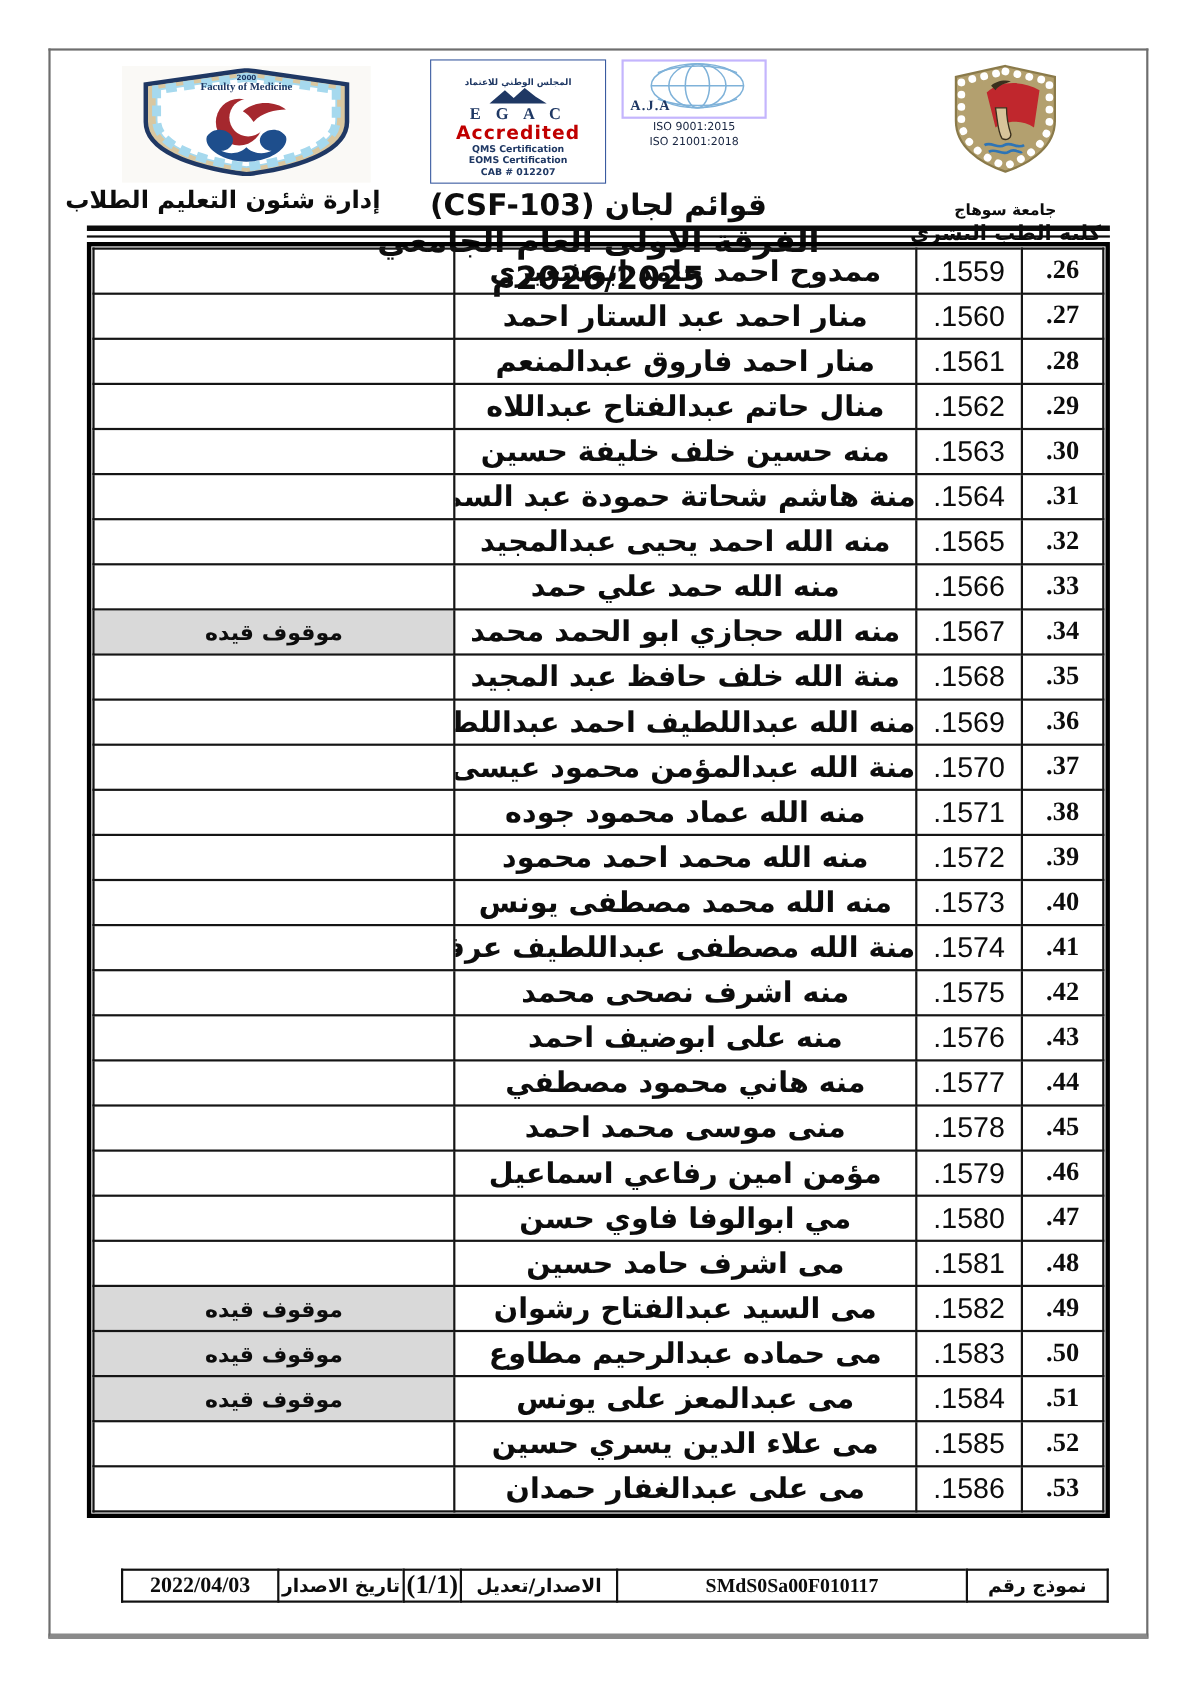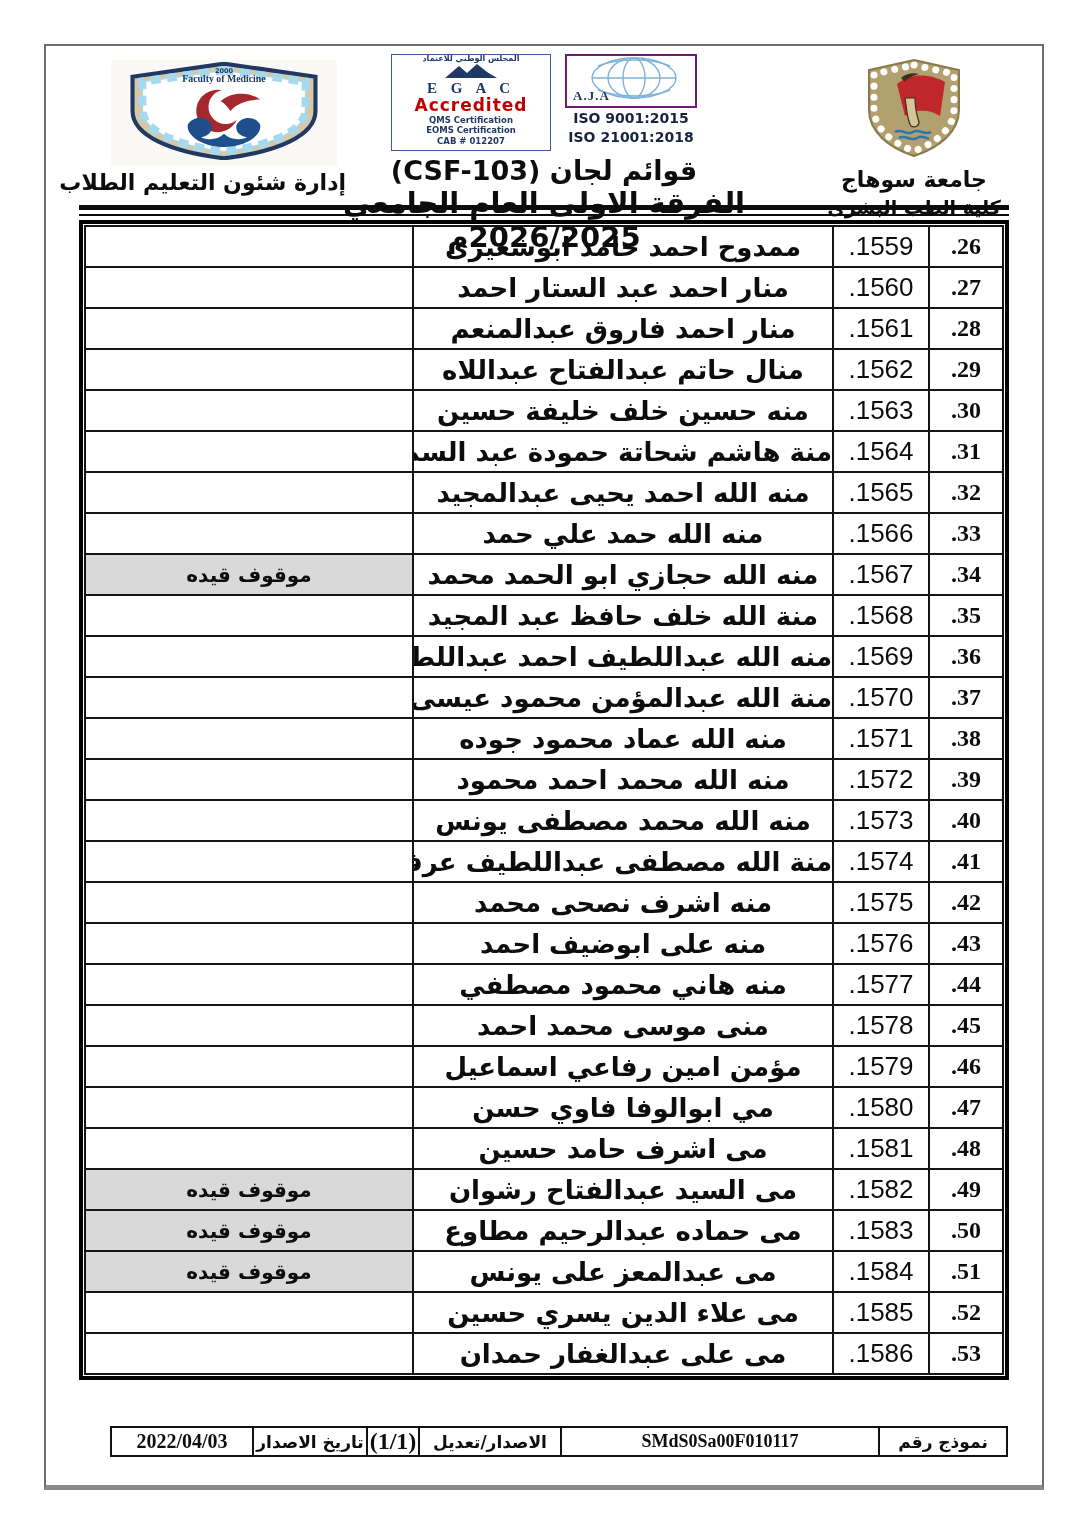--- a/index.html
+++ b/index.html
@@ -5,35 +5,35 @@
   html,body{margin:0;padding:0;background:#ffffff;width:1086px;height:1536px;overflow:hidden;
     font-family:"DejaVu Sans",sans-serif;color:#0d0d0d;}
   .frame{position:absolute;left:44px;top:44px;width:1000px;height:1446px;
     border:2px solid #6e6e6e;border-bottom:5px solid #8a8a8a;box-sizing:border-box;background:#fff;}
   
   .fac-block{position:absolute;left:56px;top:14px;width:244px;text-align:center;}
   .fac-logo{background:#faf9f6;padding:2px 10px;display:inline-block;}
   .dept-label{font-weight:700;font-size:22px;margin-top:4px;white-space:nowrap;direction:rtl;}
   .center-block{position:absolute;left:0;right:0;top:8px;margin:0 auto;width:520px;text-align:center;}
   .certs{display:flex;justify-content:center;align-items:flex-start;gap:14px;}
-  .egac{width:160px;border:1px solid #3a5ba0;background:#fff;padding:0 4px 3px;box-sizing:border-box;}
+  .egac{width:160px;border:1px solid #3a5ba0;background:#fff;padding:16px 4px 3px;box-sizing:border-box;}
   .egac-arabic{font-size:8px;font-weight:700;color:var(--navy);direction:rtl;line-height:1;}
   .egac-name{font-family:"Liberation Serif",serif;font-weight:700;font-size:15px;letter-spacing:5px;
     color:var(--navy);line-height:1;margin-top:-2px;}
   .egac-accredited{color:var(--accent-red);font-weight:700;font-size:17px;line-height:1.1;letter-spacing:1px;}
   .egac-line{font-size:8.5px;font-weight:700;color:var(--navy);line-height:1.25;}
   .aja{width:132px;}
-  .aja-box{border:2px solid #701a75;height:50px;position:relative;background:#fff;}
+  .aja-box{border:2px solid #c4b5fd;height:50px;position:relative;background:#fff;}
   .aja-label{position:absolute;left:6px;bottom:2px;font-family:"Liberation Serif",serif;
     font-weight:700;font-size:13px;color:var(--navy);letter-spacing:1px;}
-  .iso-line{font-size:14px;font-weight:700;color:#16233f;line-height:1.3;margin-top:1px;}
+  .iso-line{font-size:10px;font-weight:400;color:#16233f;line-height:1.3;margin-top:1px;}
   .doc-title-1{font-weight:700;font-size:27px;direction:rtl;margin-top:4px;line-height:1.15;}
   .doc-title-2{font-weight:700;font-size:29px;direction:rtl;line-height:1.2;}
   .uni-block{position:absolute;right:40px;top:12px;width:176px;text-align:center;}
-  .uni-name{font-weight:700;font-size:22px;direction:rtl;line-height:1.3;margin-top:4px;}
+  .uni-name{font-weight:700;font-size:14px;direction:rtl;line-height:1.3;margin-top:20px;}
   .uni-faculty{font-weight:700;font-size:19px;direction:rtl;line-height:1.3;}
   
   .header-rule{position:absolute;top:159px;left:33px;right:33px;height:4px;
     border-top:5px solid #0c0c0c;border-bottom:2px solid #0c0c0c;}
   .table-outer{position:absolute;top:174px;left:33px;right:33px;border:4px solid #000;padding:1px;}
   table.students{width:100%;border-collapse:collapse;direction:rtl;table-layout:fixed;}
   table.students td{border:2px solid #151515;height:39px;text-align:center;vertical-align:middle;
     padding:0;overflow:hidden;}
   td.serial{font-family:"Liberation Serif",serif;font-weight:700;font-size:24px;direction:rtl;}
   td.id{font-family:"Liberation Sans",sans-serif;font-weight:400;font-size:26px;direction:rtl;}

